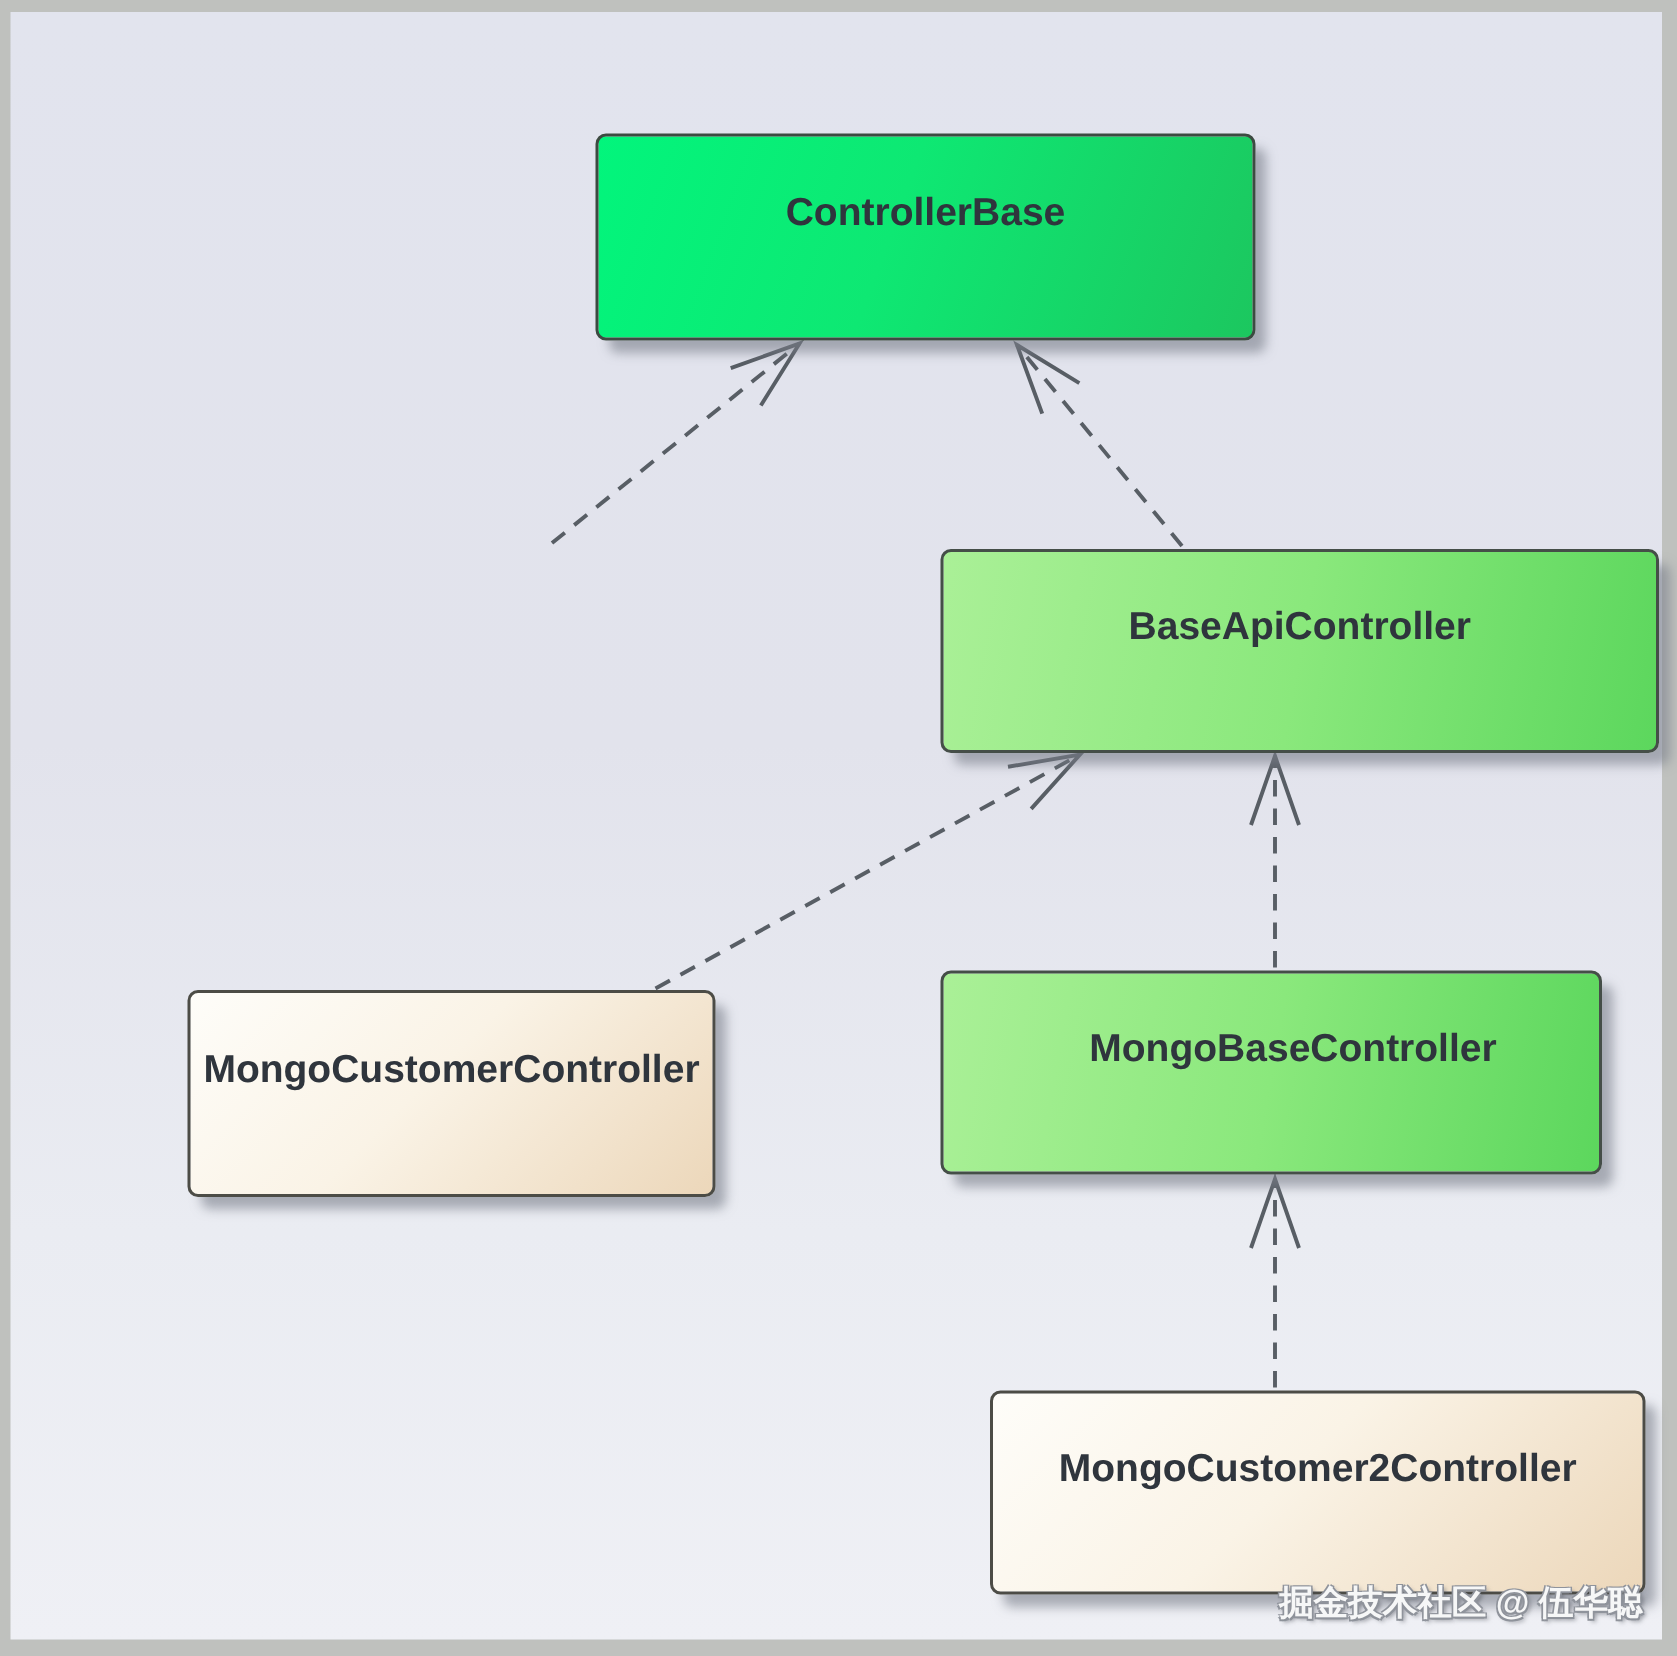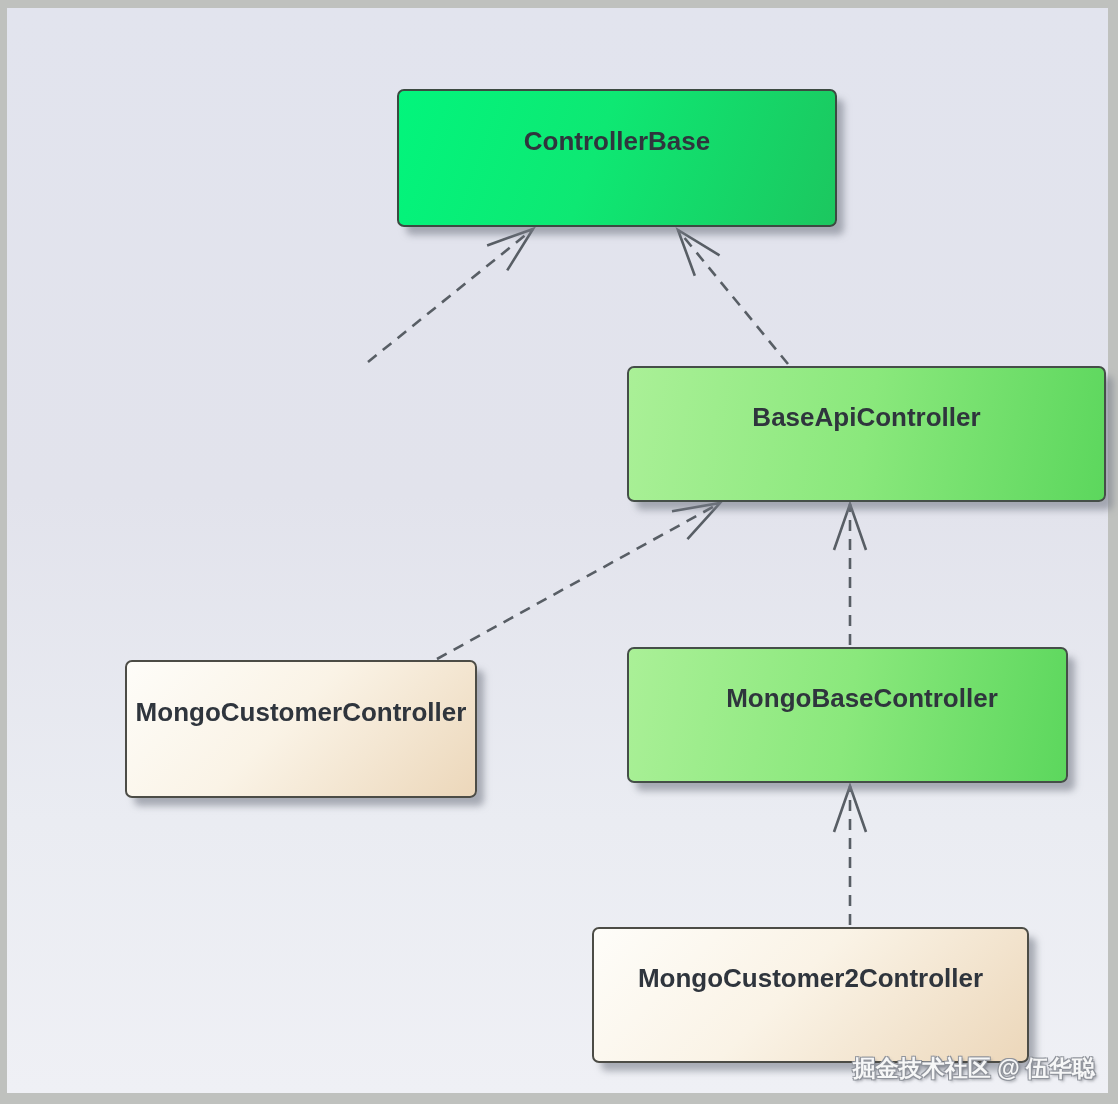--- a/index.html
+++ b/index.html
@@ -52,21 +52,21 @@
   }
   .variant-cream {
     background: linear-gradient(135deg, #fefdf9 0%, #faf3e6 45%, #ecd7ba 100%);
     border-color: #4c4c46;
   }
   #node-controllerbase        { left: 397px; top:  89px; width: 440px; height: 138px; }
   #node-logincontroller       { left:  63px; top: 365px; width: 441px; height: 137px; }
   #node-baseapicontroller     { left: 627px; top: 366px; width: 479px; height: 136px; }
   #node-mongocustomercontroller  { left:  86px; top: 660px; width: 352px; height: 138px; margin-left: 39px; }
   #node-mongobasecontroller   { left: 627px; top: 647px; width: 441px; height: 136px; padding-left: 29px; }
-  #node-mongocustomer2controller { left: 592px; top: 927px; width: 437px; height: 136px; }
+  #node-mongocustomer2controller { left: 660px; top: 927px; width: 437px; height: 136px; }
 
   .edge {
     fill: none;
     stroke: #585e65;
     stroke-width: 2.6px;
     stroke-dasharray: 11 8;
   }
   #watermark {
     position: absolute;
     right: 23px;

